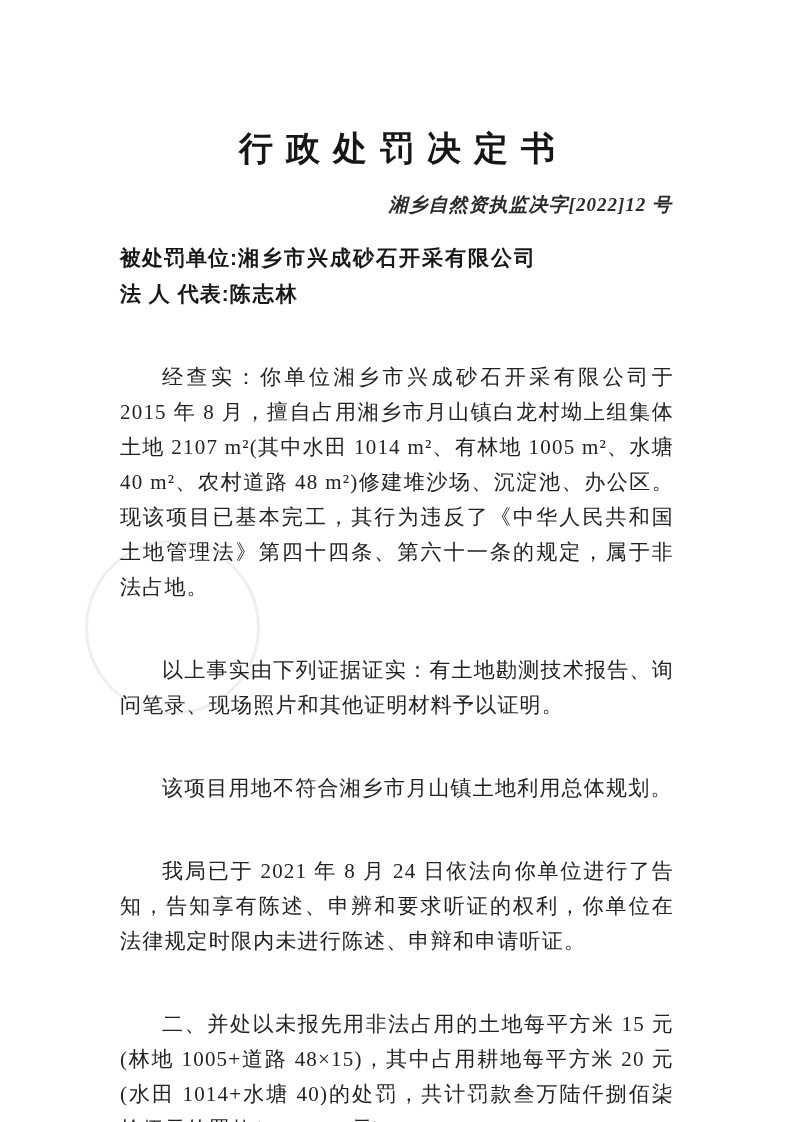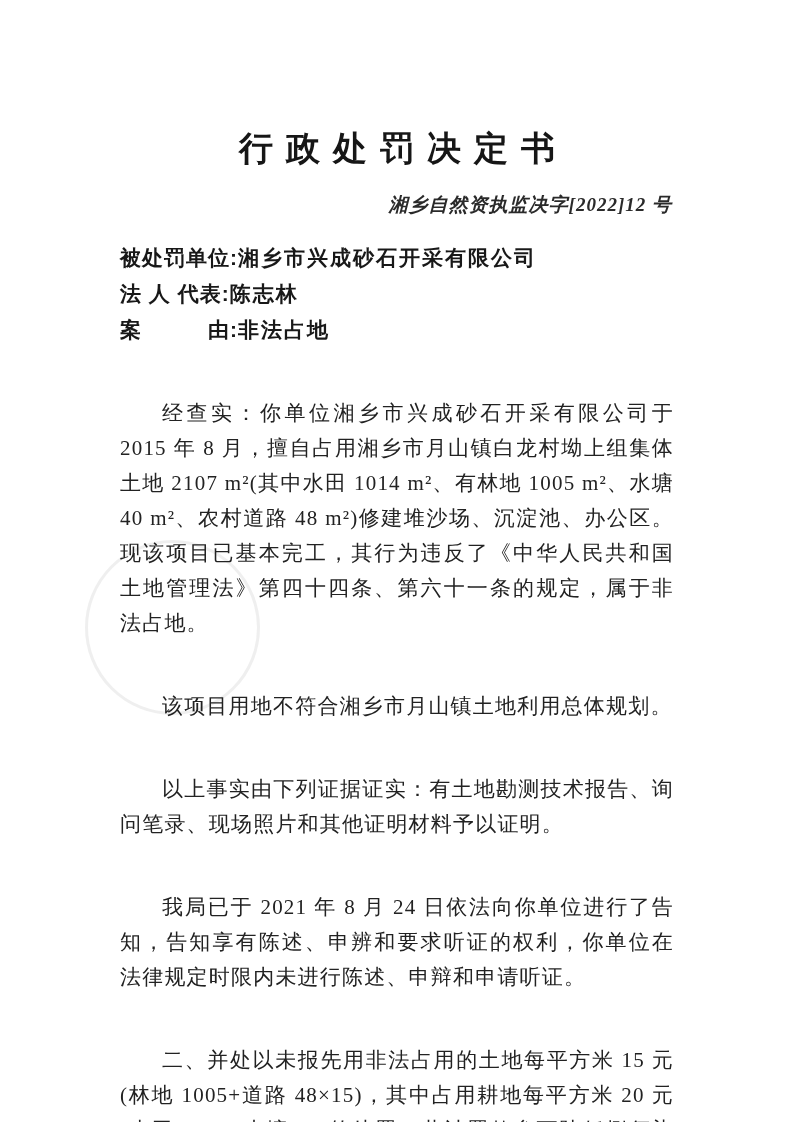--- a/index.html
+++ b/index.html
@@ -97,27 +97,24 @@
 
     <div class="doc-number">湘乡自然资执监决字[2022]12 号</div>
 
     <div class="fields">
       <div class="field">
         <span class="field-label">被处罚单位:</span><span class="field-value">湘乡市兴成砂石开采有限公司</span>
       </div>
       <div class="field">
         <span class="field-label">法 人 代表:</span><span class="field-value">陈志林</span>
       </div>
-      <div class="field">
-        <span class="field-label">案　　　由:</span><span class="field-value">非法占地</span>
-      </div>
     </div>
 
     <div class="body">
       <p>经查实：你单位湘乡市兴成砂石开采有限公司于 2015 年 8 月，擅自占用湘乡市月山镇白龙村坳上组集体土地 2107 m²(其中水田 1014 m²、有林地 1005 m²、水塘 40 m²、农村道路 48 m²)修建堆沙场、沉淀池、办公区。现该项目已基本完工，其行为违反了《中华人民共和国土地管理法》第四十四条、第六十一条的规定，属于非法占地。</p>
+      <p>以上事实由下列证据证实：有土地勘测技术报告、询问笔录、现场照片和其他证明材料予以证明。</p>
       <p>该项目用地不符合湘乡市月山镇土地利用总体规划。</p>
-      <p>以上事实由下列证据证实：有土地勘测技术报告、询问笔录、现场照片和其他证明材料予以证明。</p>
       <p>我局已于 2021 年 8 月 24 日依法向你单位进行了告知，告知享有陈述、申辨和要求听证的权利，你单位在法律规定时限内未进行陈述、申辩和申请听证。</p>
       <p>二、并处以未报先用非法占用的土地每平方米 15 元(林地 1005+道路 48×15)，其中占用耕地每平方米 20 元(水田 1014+水塘 40)的处罚，共计罚款叁万陆仟捌佰柒拾伍元的罚款(¥: 36875 元)。</p>
     </div>
 
   </div>
 </div>
 
 </body></html>

